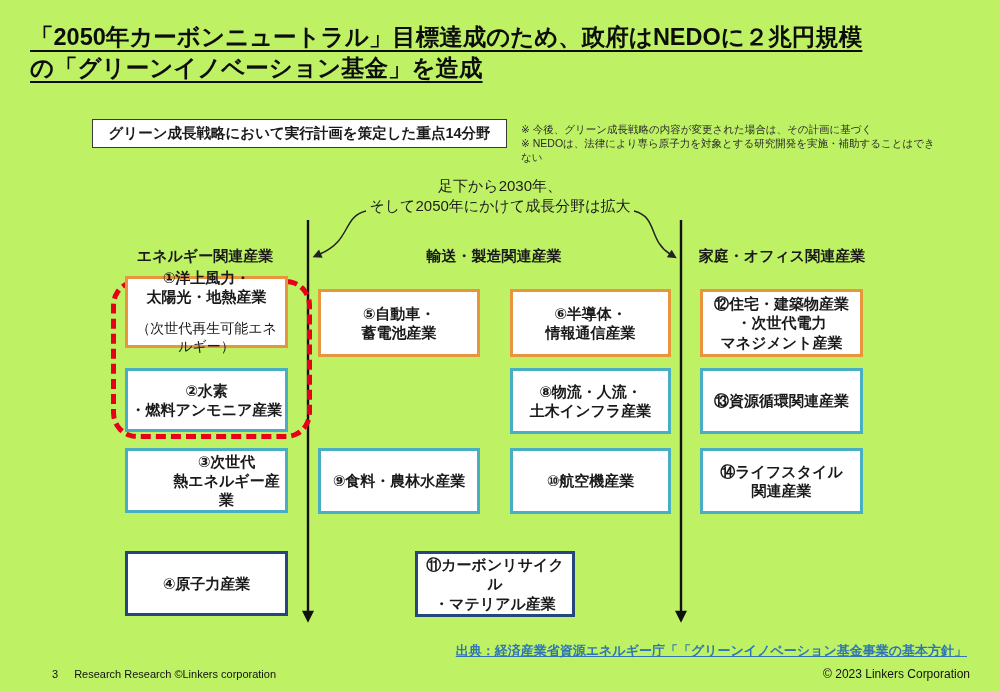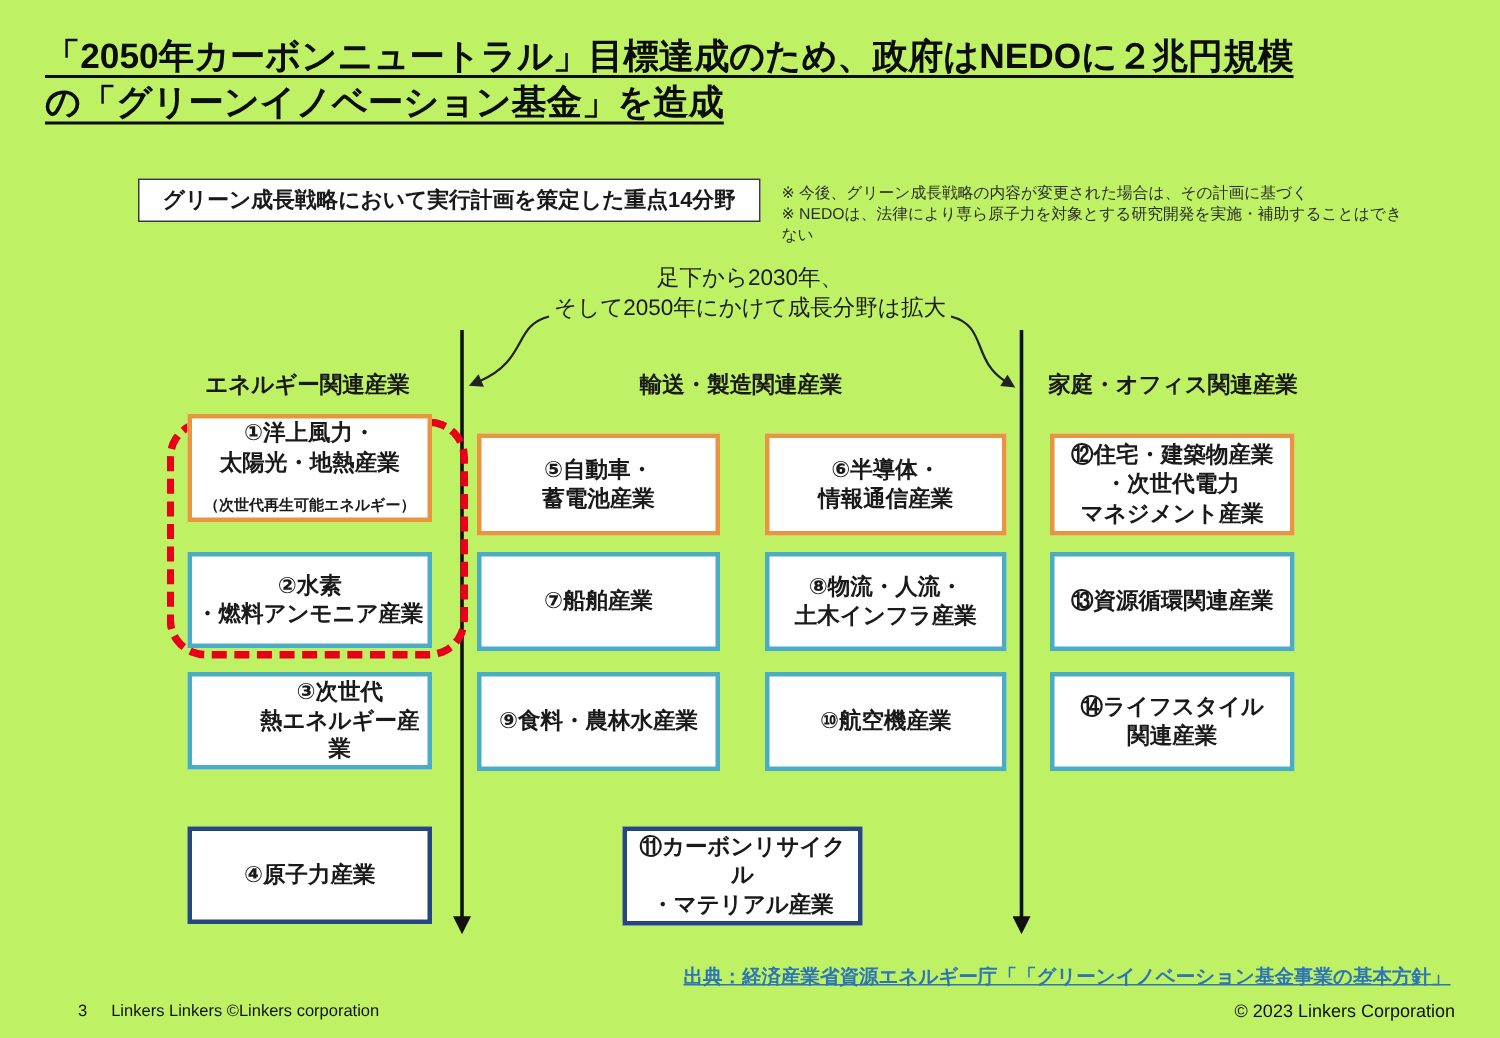--- a/index.html
+++ b/index.html
@@ -41,21 +41,21 @@
   .col-h3 { left:688px; width:188px; }
 
   .box {
     position:absolute; background:#fff; display:flex; flex-direction:column;
     align-items:center; justify-content:center; text-align:center;
     font-size:15px; font-weight:bold; line-height:1.28; padding:2px;
   }
   .b-orange { border:3px solid #E8953F; }
   .b-teal   { border:3px solid #4BACC6; }
   .b-navy   { border:3px solid #24477E;margin-top:24px; }
-  .sublabel { font-size:10px; font-weight:bold; margin-top:14px; }
+  .sublabel { font-size:14px; font-weight:normal; margin-top:14px; }
 
   .pos-b1  { left:125px; top:276px; width:163px; height:72px; }
   .pos-b2  { left:125px; top:368px; width:163px; height:64px; }
   .pos-b3  { left:125px; top:448px; width:163px; height:65px;padding-left:42px; }
   .pos-b4  { left:125px; top:527px; width:163px; height:65px; }
   .pos-b5  { left:318px; top:289px; width:162px; height:68px; }
   .pos-b6  { left:510px; top:289px; width:161px; height:68px; }
   .pos-b7  { left:318px; top:368px; width:162px; height:66px; }
   .pos-b8  { left:510px; top:368px; width:161px; height:66px; }
   .pos-b9  { left:318px; top:448px; width:162px; height:66px; }
@@ -144,23 +144,20 @@
   </div>
 
   <div class="box b-orange pos-b5">
     <span class="pre">⑤自動車・
 蓄電池産業</span>
   </div>
   <div class="box b-orange pos-b6">
     <span class="pre">⑥半導体・
 情報通信産業</span>
   </div>
-  <div class="box b-teal pos-b7">
-    <span class="pre">⑦船舶産業</span>
-  </div>
   <div class="box b-teal pos-b8">
     <span class="pre">⑧物流・人流・
 土木インフラ産業</span>
   </div>
   <div class="box b-teal pos-b9">
     <span class="pre">⑨食料・農林水産業</span>
   </div>
   <div class="box b-teal pos-b10">
     <span class="pre">⑩航空機産業</span>
   </div>
@@ -179,17 +176,17 @@
   </div>
   <div class="box b-teal pos-b14">
     <span class="pre">⑭ライフスタイル
 関連産業</span>
   </div>
 
   <a class="source-link">出典：経済産業省資源エネルギー庁「「グリーンイノベーション基金事業の基本方針」</a>
 
   <div class="footer-left">
     <span>3</span>
-    <span>Linkers Linkers ©Linkers corporation</span>
+    <span>Research Research ©Linkers corporation</span>
   </div>
   <div class="footer-right">© 2023 Linkers Corporation</div>
 
 </div>
 
 </body></html>

